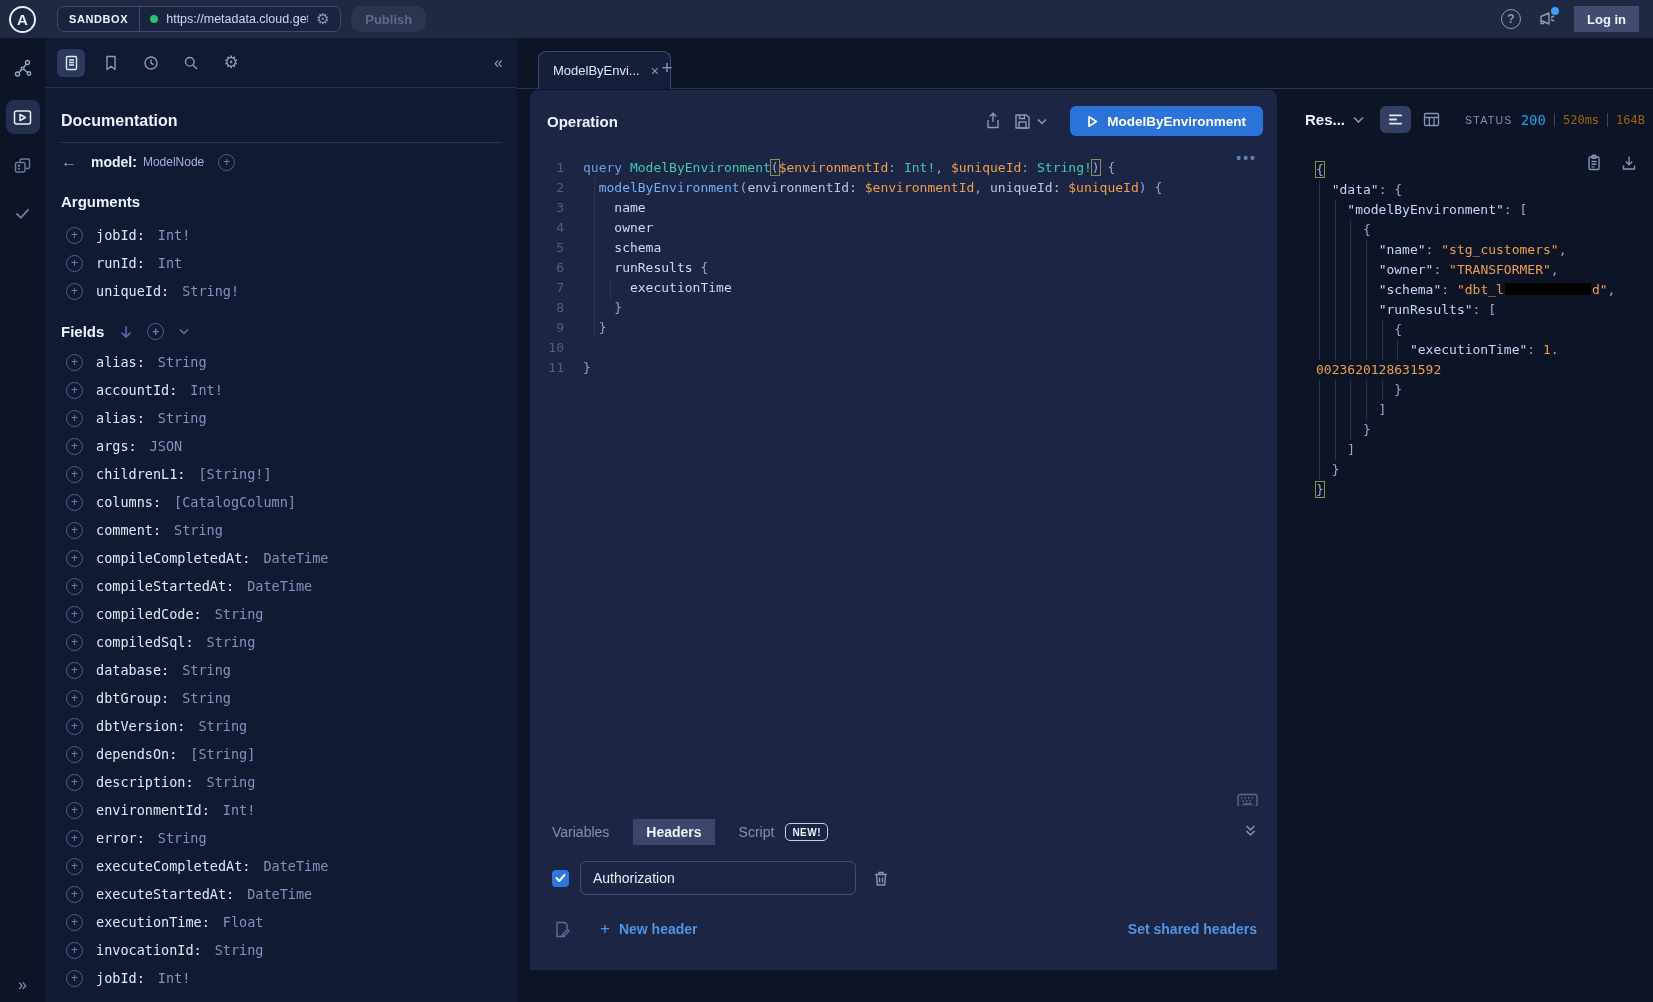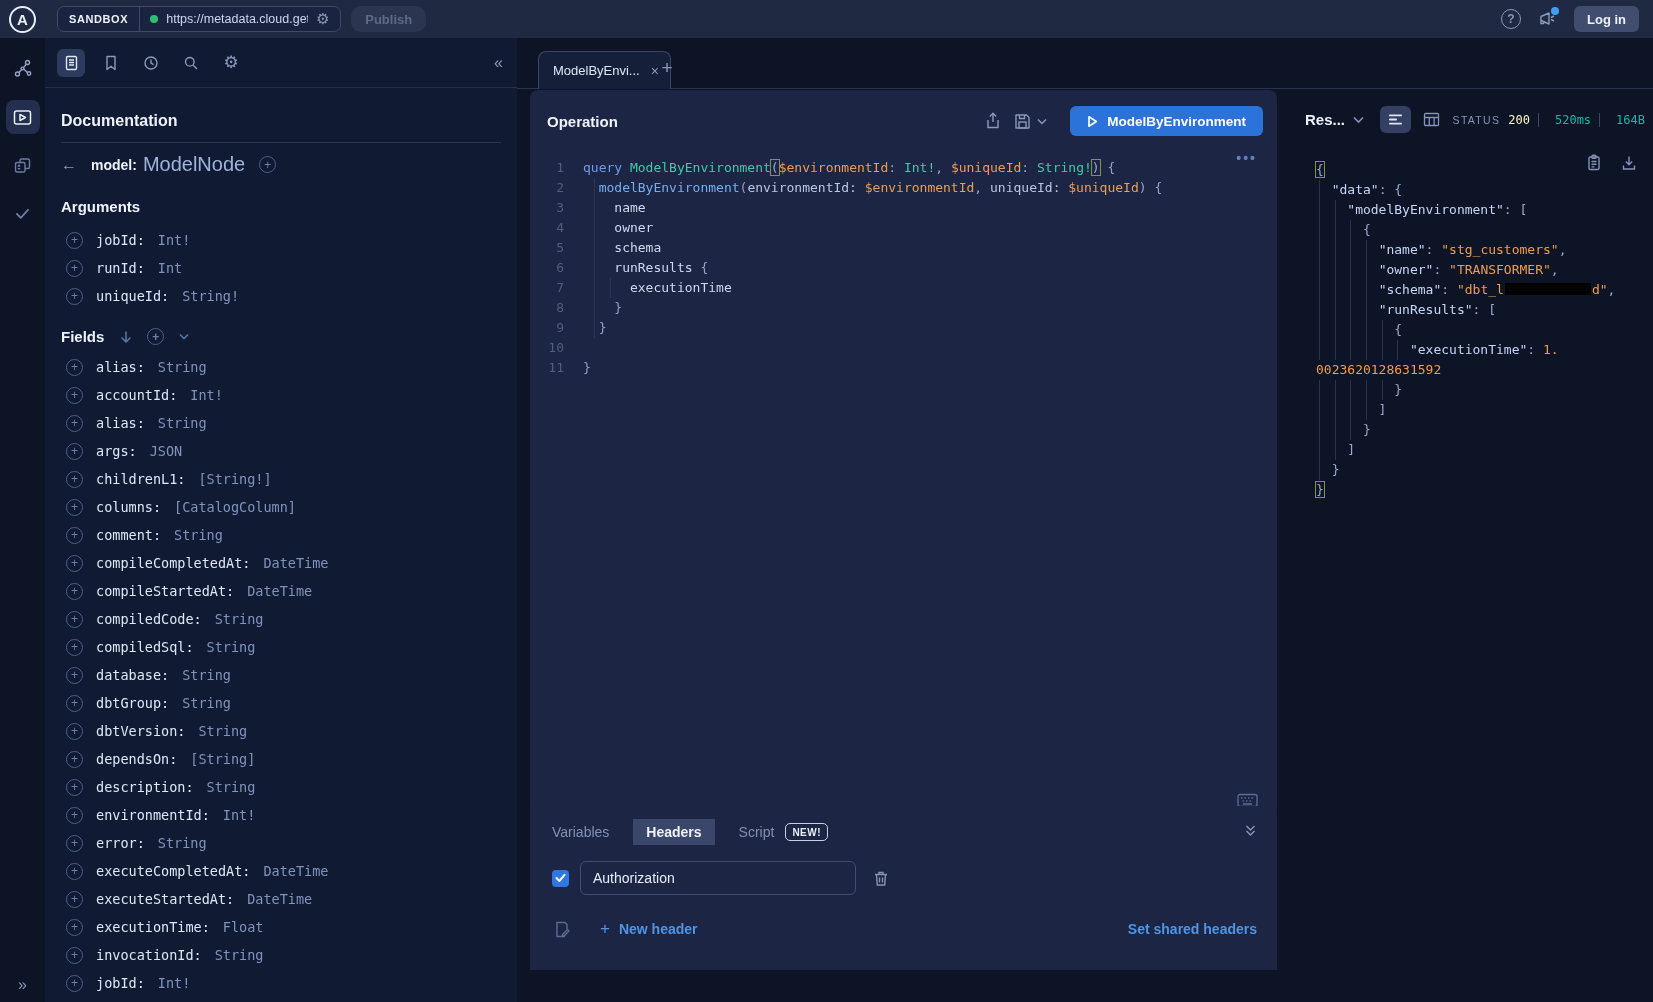--- a/index.html
+++ b/index.html
@@ -23,21 +23,21 @@
   .greendot { width:8px; height:8px; border-radius:50%; background:#2fbf71; flex:none; }
   .urltext { font-size:12.5px; color:#cdd6ee; white-space:nowrap; overflow:hidden; width:142px; }
   .gear { font-family:"DejaVu Sans", sans-serif; color:#8b98ba; font-size:15px; line-height:1; cursor:pointer; }
   .publish { margin-left:10px; height:26px; padding:0 14px; background:#2b3550; border-radius:10px;
              color:#5c6988; font-size:13px; font-weight:bold; display:flex; align-items:center; }
   .top-right { margin-left:auto; display:flex; align-items:center; gap:17px; padding-right:14px; }
   .help-circle { width:20px; height:20px; border:1.4px solid #8b98ba; border-radius:50%; color:#8b98ba;
                  font-size:12px; font-weight:bold; display:flex; align-items:center; justify-content:center; }
   .mega { position:relative; color:#8b98ba; display:flex; }
   .mega .bdot { position:absolute; right:-2px; top:-3px; width:8px; height:8px; border-radius:50%; background:#3f9df5; }
-  .login { height:26px; padding:0 13px; background:#414d6e; border-radius:6px; color:#eef2fa;
+  .login { height:26px; padding:0 13px; background:#414d6e; border-radius:0; color:#eef2fa;
            font-size:13px; font-weight:bold; display:flex; align-items:center; }
 
   
   .rail { position:absolute; left:0; top:38px; width:45px; height:964px; background:#0c1425;
           display:flex; flex-direction:column; align-items:center; padding-top:14px; gap:14px; }
   .rail-ic { width:34px; height:34px; display:flex; align-items:center; justify-content:center;
              color:#97a4c4; border-radius:8px; }
   .rail-ic.active { background:#242e4f; color:#e9eef8; }
   .rail-ic.dim { color:#6c7ba3; }
   .rail-expand { position:absolute; bottom:8px; left:0; width:45px; text-align:center;
@@ -48,21 +48,21 @@
   .docs-toolbar { height:50px; display:flex; align-items:center; padding:0 14px 0 12px; gap:12px;
                   border-bottom:1px solid #232f4f; color:#8b98ba; }
   .tool-ic { width:28px; height:28px; display:flex; align-items:center; justify-content:center; border-radius:6px; }
   .tool-ic.active { background:#2c3a5e; color:#dfe6f4; }
   .docs-collapse { margin-left:auto; font-size:16px; color:#8b98ba; }
   .docs-title { padding:24px 16px 0; font-size:16px; font-weight:bold; color:#eef2fa; }
   .docs-hr { margin:12px 16px 0; border:0; border-top:1px solid #2b3656; }
   .crumb { display:flex; align-items:center; gap:14px; padding:10px 16px 0; }
   .crumb .back { color:#8b98ba; font-size:16px; }
   .crumb-label { font-size:14px; font-weight:bold; color:#eef2fa; }
-  .crumb-type { font-size:20px; color:#9fb3dc; margin-left:-8px; }
+  .crumb-type { font-size:12px; color:#9fb3dc; margin-left:-8px; }
   .sec-title { padding:22px 16px 0; font-size:15px; font-weight:bold; color:#eef2fa;
                display:flex; align-items:center; gap:16px; }
   .plus-ic { width:17px; height:17px; border:1.3px solid #4d5f8c; border-radius:50%;
              color:#6d7fa9; font-size:12px; line-height:1; display:inline-flex;
              align-items:center; justify-content:center; flex:none; }
   .drow { display:flex; align-items:center; height:28px; padding:0 16px 0 21px; gap:13px; }
   .dname { font-family:"DejaVu Sans Mono", monospace; font-size:13.5px; color:#dfe7f6; white-space:pre; }
   .dtype { font-family:"DejaVu Sans Mono", monospace; font-size:13.5px; color:#8193bd; white-space:pre; }
   .fields-extra { display:flex; align-items:center; gap:15px; color:#5d77ad; }
 
@@ -140,23 +140,23 @@
   
   .resp { position:absolute; left:1290px; top:89px; width:363px; height:913px; }
   .rhead { display:flex; align-items:center; padding:17px 8px 0 15px; }
   .rtitle { font-size:15px; font-weight:bold; color:#eef2fa; }
   .rchev { margin-left:8px; color:#8693b8; display:flex; }
   .viewchip { margin-left:16px; width:31px; height:27px; background:#333f63; border-radius:6px;
               display:flex; align-items:center; justify-content:center; color:#dfe6f4; }
   .tablechip { margin-left:12px; color:#8693b8; display:flex; }
   .statusgrp { margin-left:auto; display:flex; align-items:center; gap:8px; }
   .statlbl { font-size:10.5px; letter-spacing:1.3px; color:#8693b8; }
-  .statval { font-size:12px; color:#fef9c3; font-family:"DejaVu Sans Mono", monospace; }
+  .statval { font-size:14px; color:#0ea5e9; font-family:"DejaVu Sans Mono", monospace; }
   .sep { width:1px; height:14px; background:#39456a; }
-  .statnum { font-size:12px; color:#14b8a6; font-family:"DejaVu Sans Mono", monospace;margin-left:8px; }
+  .statnum { font-size:12px; color:#a16207; font-family:"DejaVu Sans Mono", monospace; }
   .rbody { position:absolute; left:0; top:60px; right:0; bottom:0; }
   .rbody-icons { position:absolute; top:5px; right:16px; display:flex; gap:19px; color:#8693b8; }
   .rlines { position:absolute; top:11px; left:26px; right:0; }
   .rline { position:relative; height:20px; line-height:20px; white-space:pre;
            font-family:"DejaVu Sans Mono", monospace; font-size:13px; }
   .rg { background:#283352; }
 </style>
 </head>
 <body>
 

